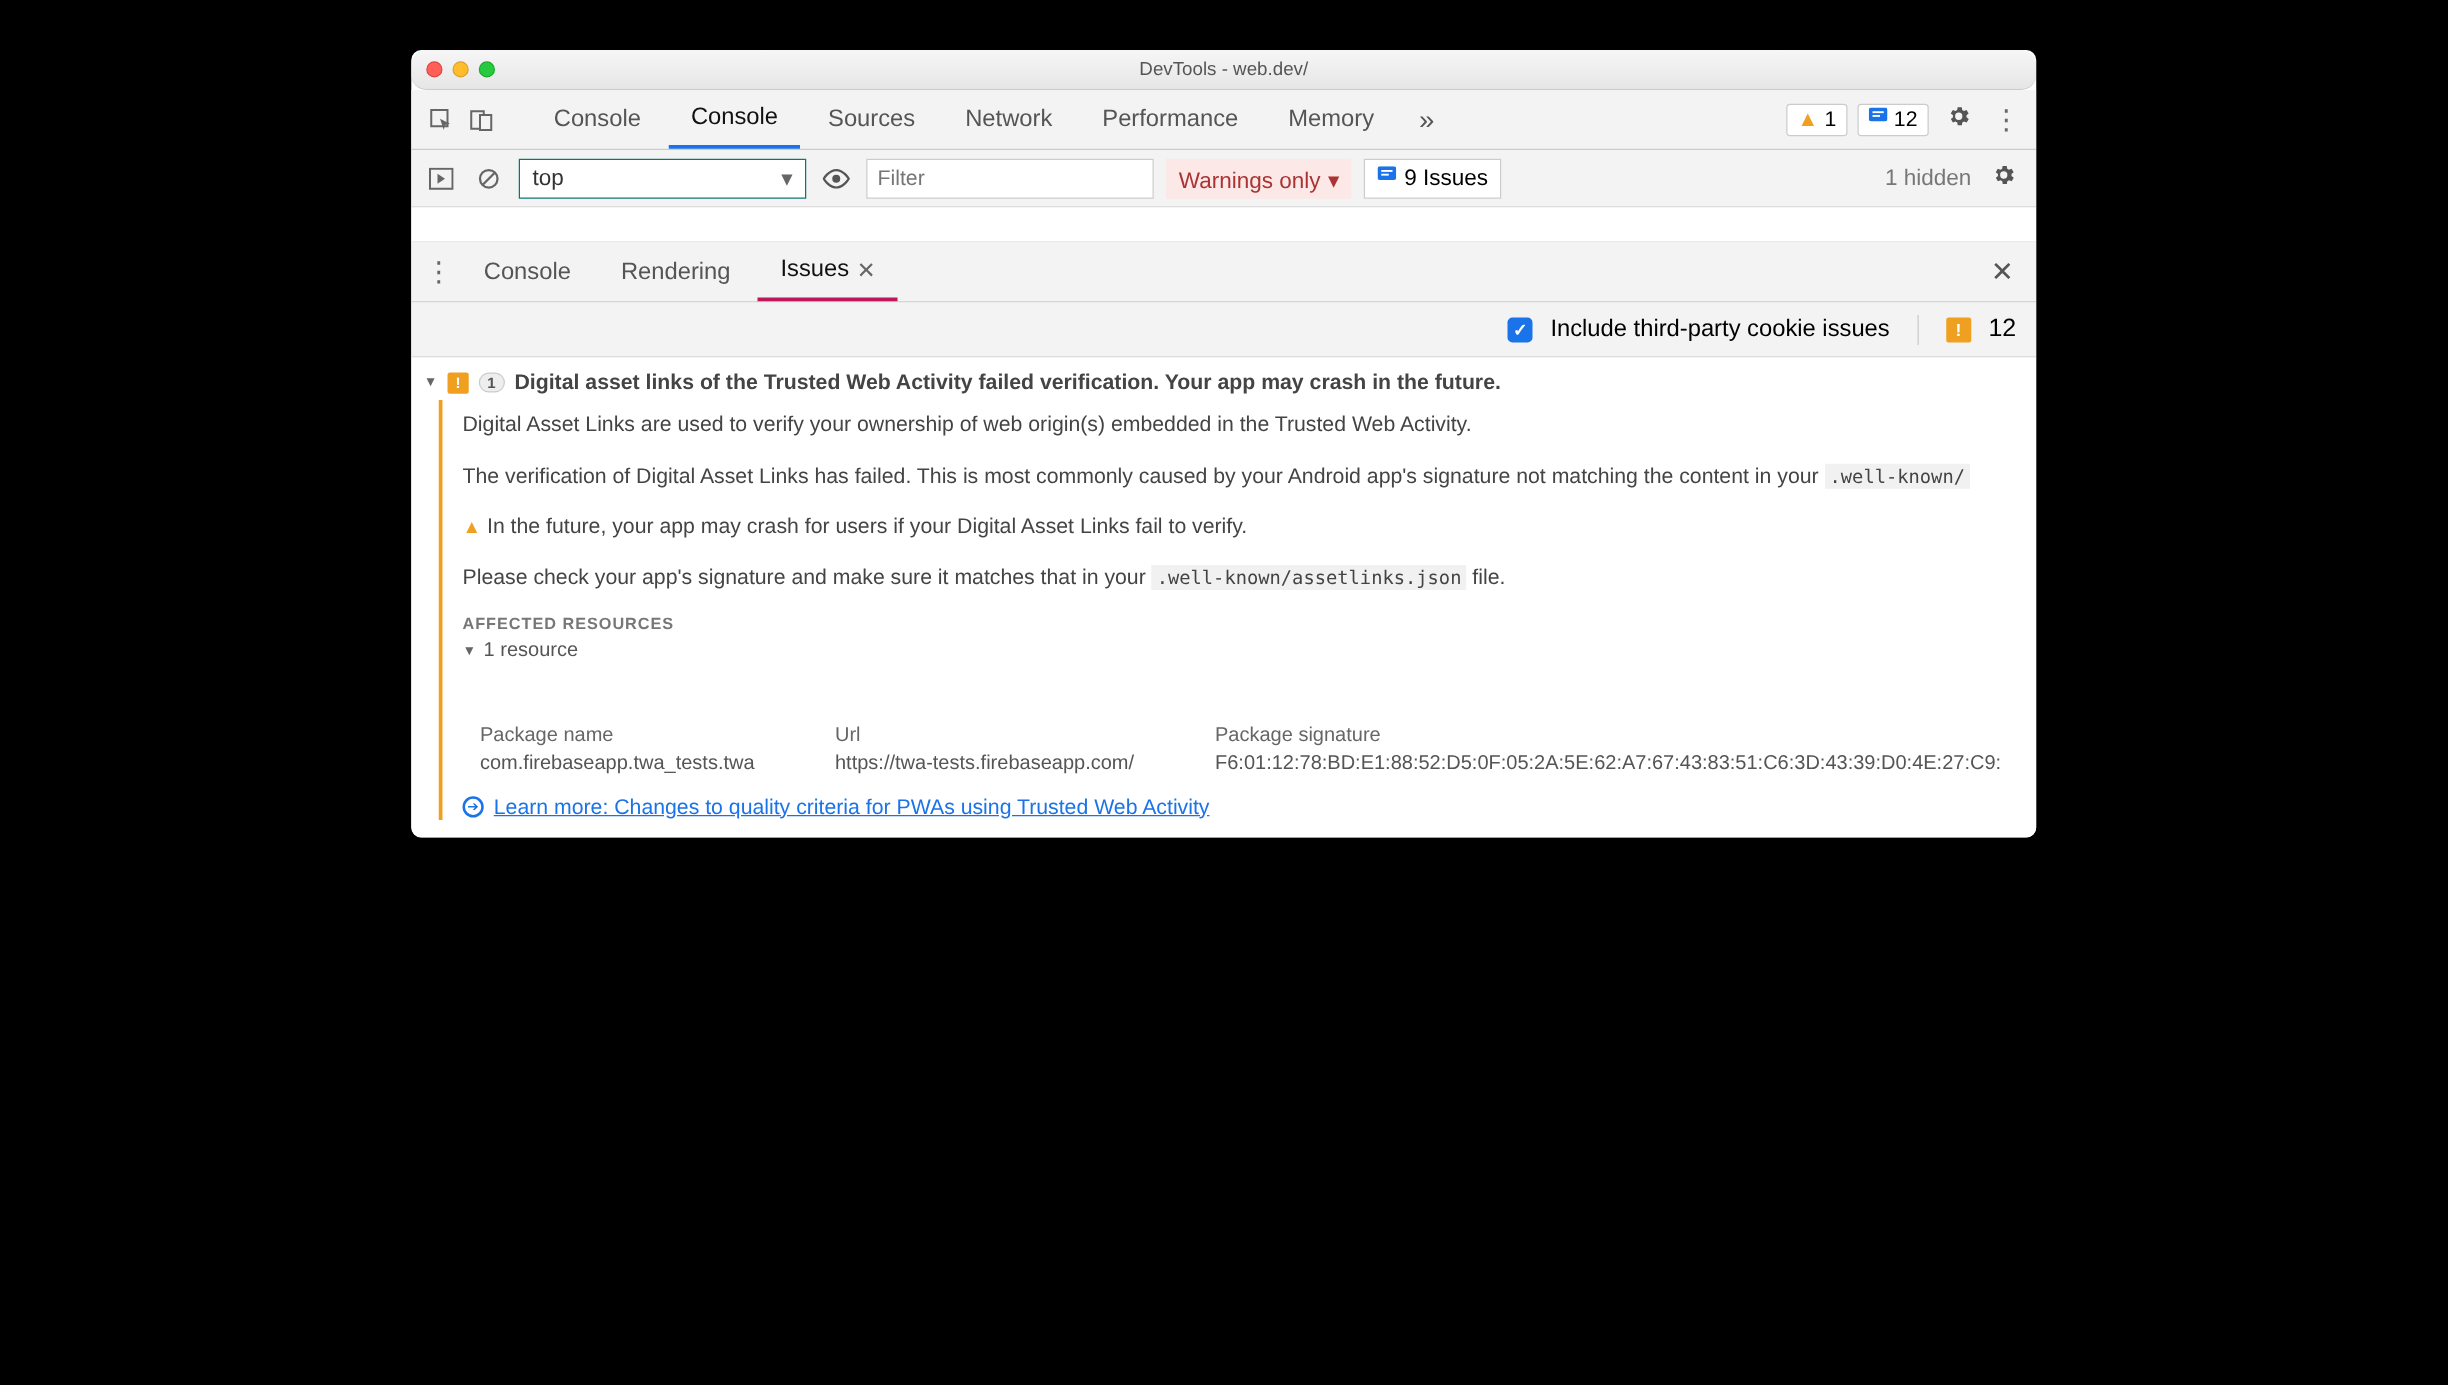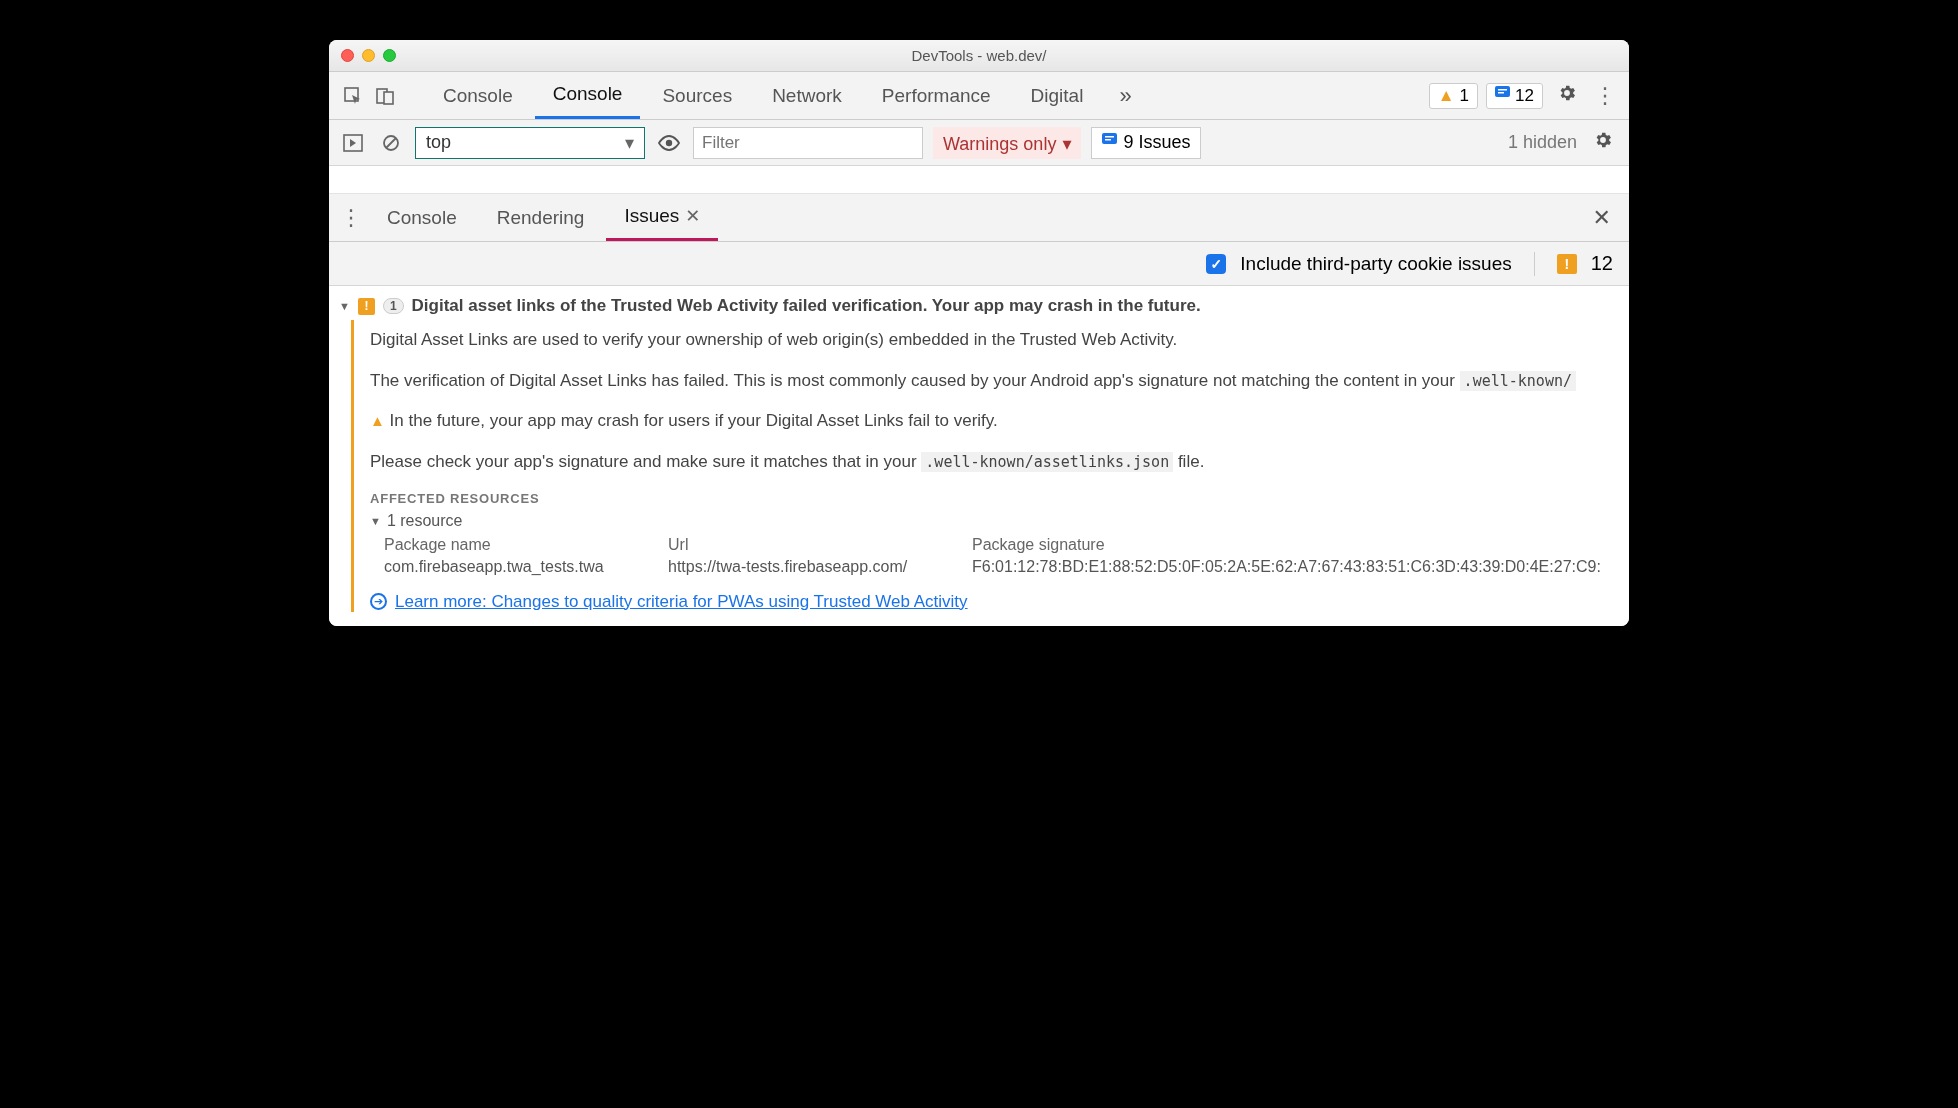--- a/index.html
+++ b/index.html
@@ -21,20 +21,21 @@
   }
   
   .titlebar {
     height: 32px;
     background: linear-gradient(#f6f6f6,#e6e6e6);
     border-bottom: 1px solid #ccc;
     display: flex;
     align-items: center;
     position: relative;
     font-size: 15px;
+    border-radius: 12px;
   }
   .traffic { display:flex; gap:8px; padding-left:12px; }
   .dot { width:13px; height:13px; border-radius:50%; }
   .dot.red{background:#ff5f56;border:1px solid #e0443e;}
   .dot.yellow{background:#ffbd2e;border:1px solid #dea123;}
   .dot.green{background:#27c93f;border:1px solid #1aab29;}
   .title-text{ position:absolute; left:0; right:0; text-align:center; color:#555; font-size:15px;}
   
   .tabstrip{
     display:flex; align-items:center; height:48px; border-bottom:1px solid #ccc;
@@ -118,21 +119,21 @@
   .issue-body{
     border-left:3px solid #f0a020; margin-left:22px; padding:8px 16px 0 16px;
     display:flex; flex-direction:column; gap:16px; color:#444;
   }
   .issue-body p{ line-height:1.45;}
   code{ background:#f1f1f1; padding:1px 4px; font-family:Menlo,Consolas,monospace; font-size:15px;}
   .section-label{
     font-size:13px; letter-spacing:0.06em; color:#777; font-weight:700;
   }
   .resource-row{ display:flex; align-items:center; gap:6px; color:#555; font-size:16px;}
-  .res-table{ display:grid; grid-template-columns:260px 280px 1fr; font-size:16px; color:#555; gap:4px 24px; padding-left:14px;}
+  .res-table{ display:grid; grid-template-columns:260px 280px 1fr; font-size:16px; color:#555; gap:4px 24px; padding-left:14px;margin-top:44px;}
   .res-table .hdr{ color:#666; }
   .learn-more{
     display:flex; align-items:center; gap:8px; color:#1a73e8;
   }
   .learn-more a{ color:#1a73e8; text-decoration:underline;}
   .circle-arrow{
     width:17px; height:17px; border:2px solid #1a73e8; border-radius:50%; display:flex;
     align-items:center; justify-content:center; font-size:11px; color:#1a73e8;
   }
   .warn-tri{ color:#f0a020; font-size:15px;}
@@ -163,21 +164,21 @@
           <rect x="2" y="3" width="10" height="14" fill="none" stroke="#666" stroke-width="1.6"></rect>
           <rect x="9" y="6" width="9" height="12" fill="#f3f3f3" stroke="#666" stroke-width="1.6"></rect>
         </svg>
     </div>
     <div style="width:18px"></div>
     <div class="tab">Console</div>
     <div class="tab active">Console</div>
     <div class="tab">Sources</div>
     <div class="tab">Network</div>
     <div class="tab">Performance</div>
-    <div class="tab">Digital</div>
+    <div class="tab">Memory</div>
     <div class="overflow-chevron">»</div>
 
     <div class="right-group">
       <div class="badge-box">
         <span class="tri-warning">▲</span>
         <span>1</span>
       </div>
       <div class="badge-box">
         <span class="msg-icon">
           <svg width="15" height="15" viewBox="0 0 15 15">

